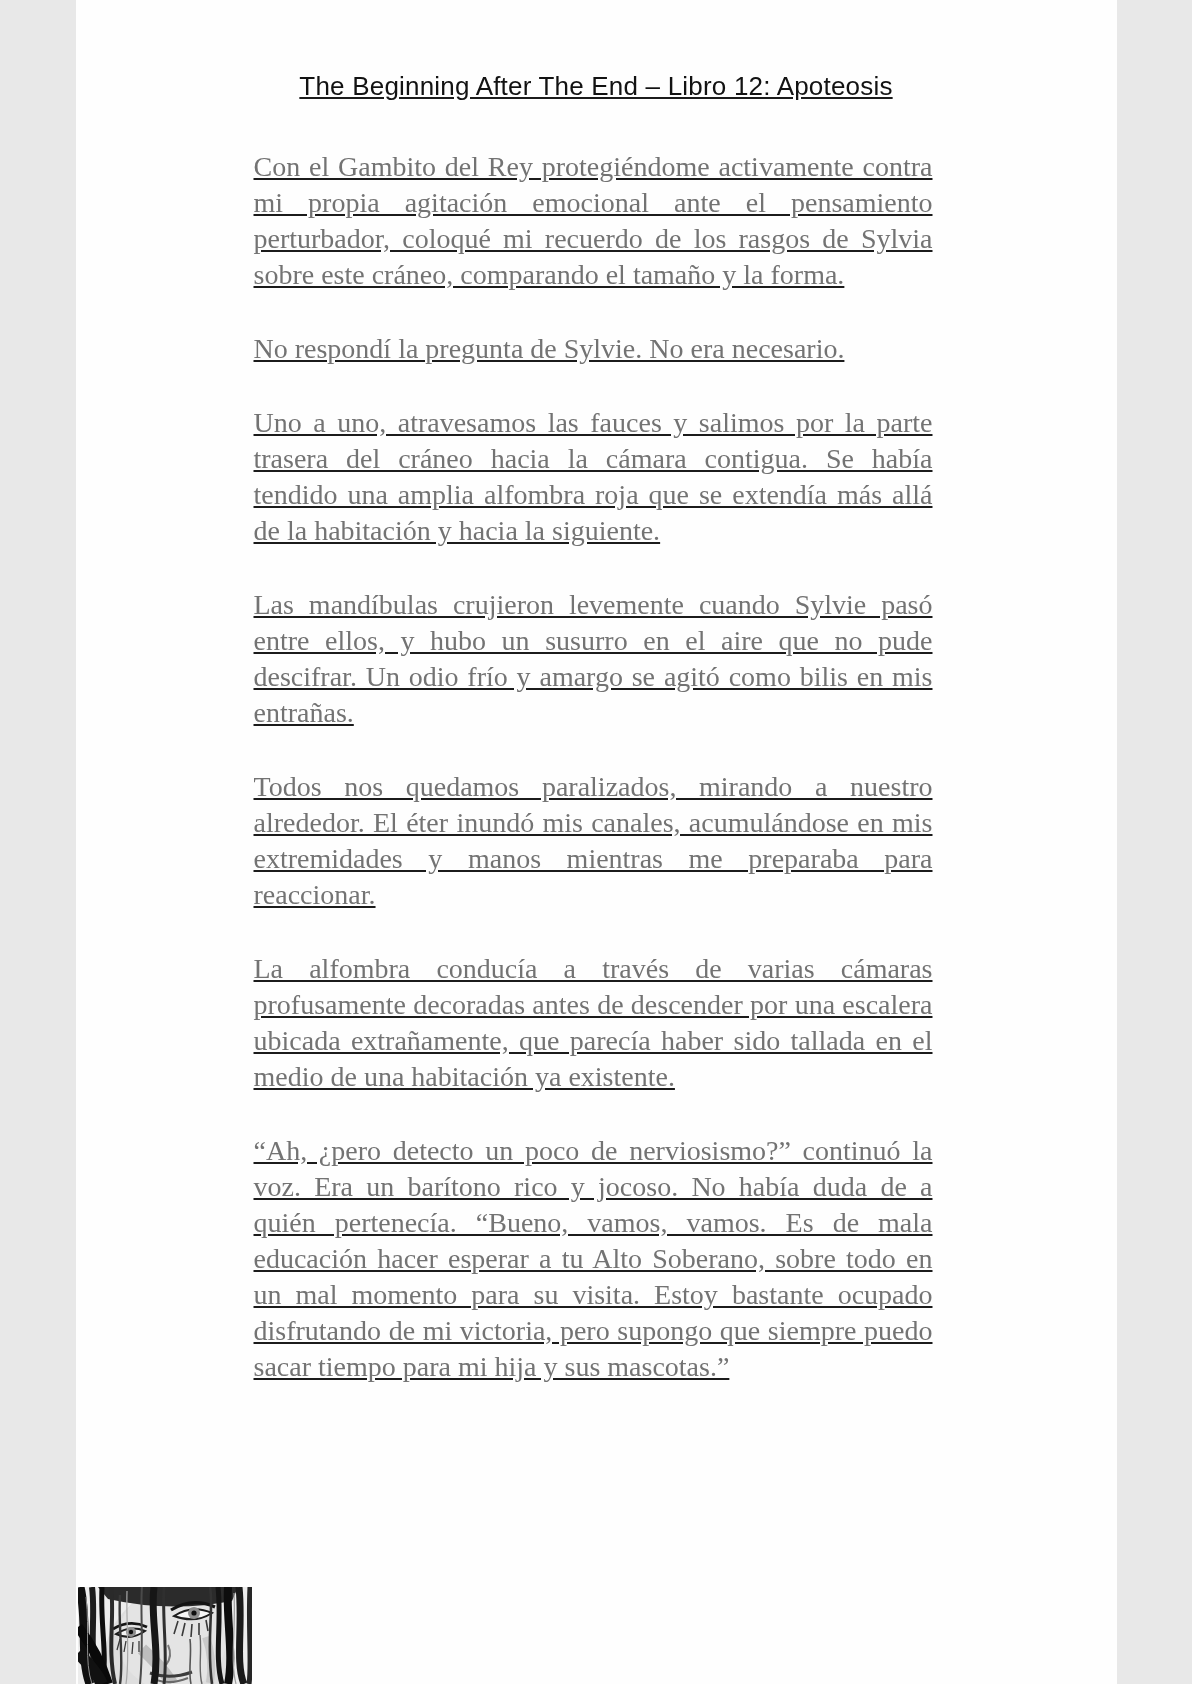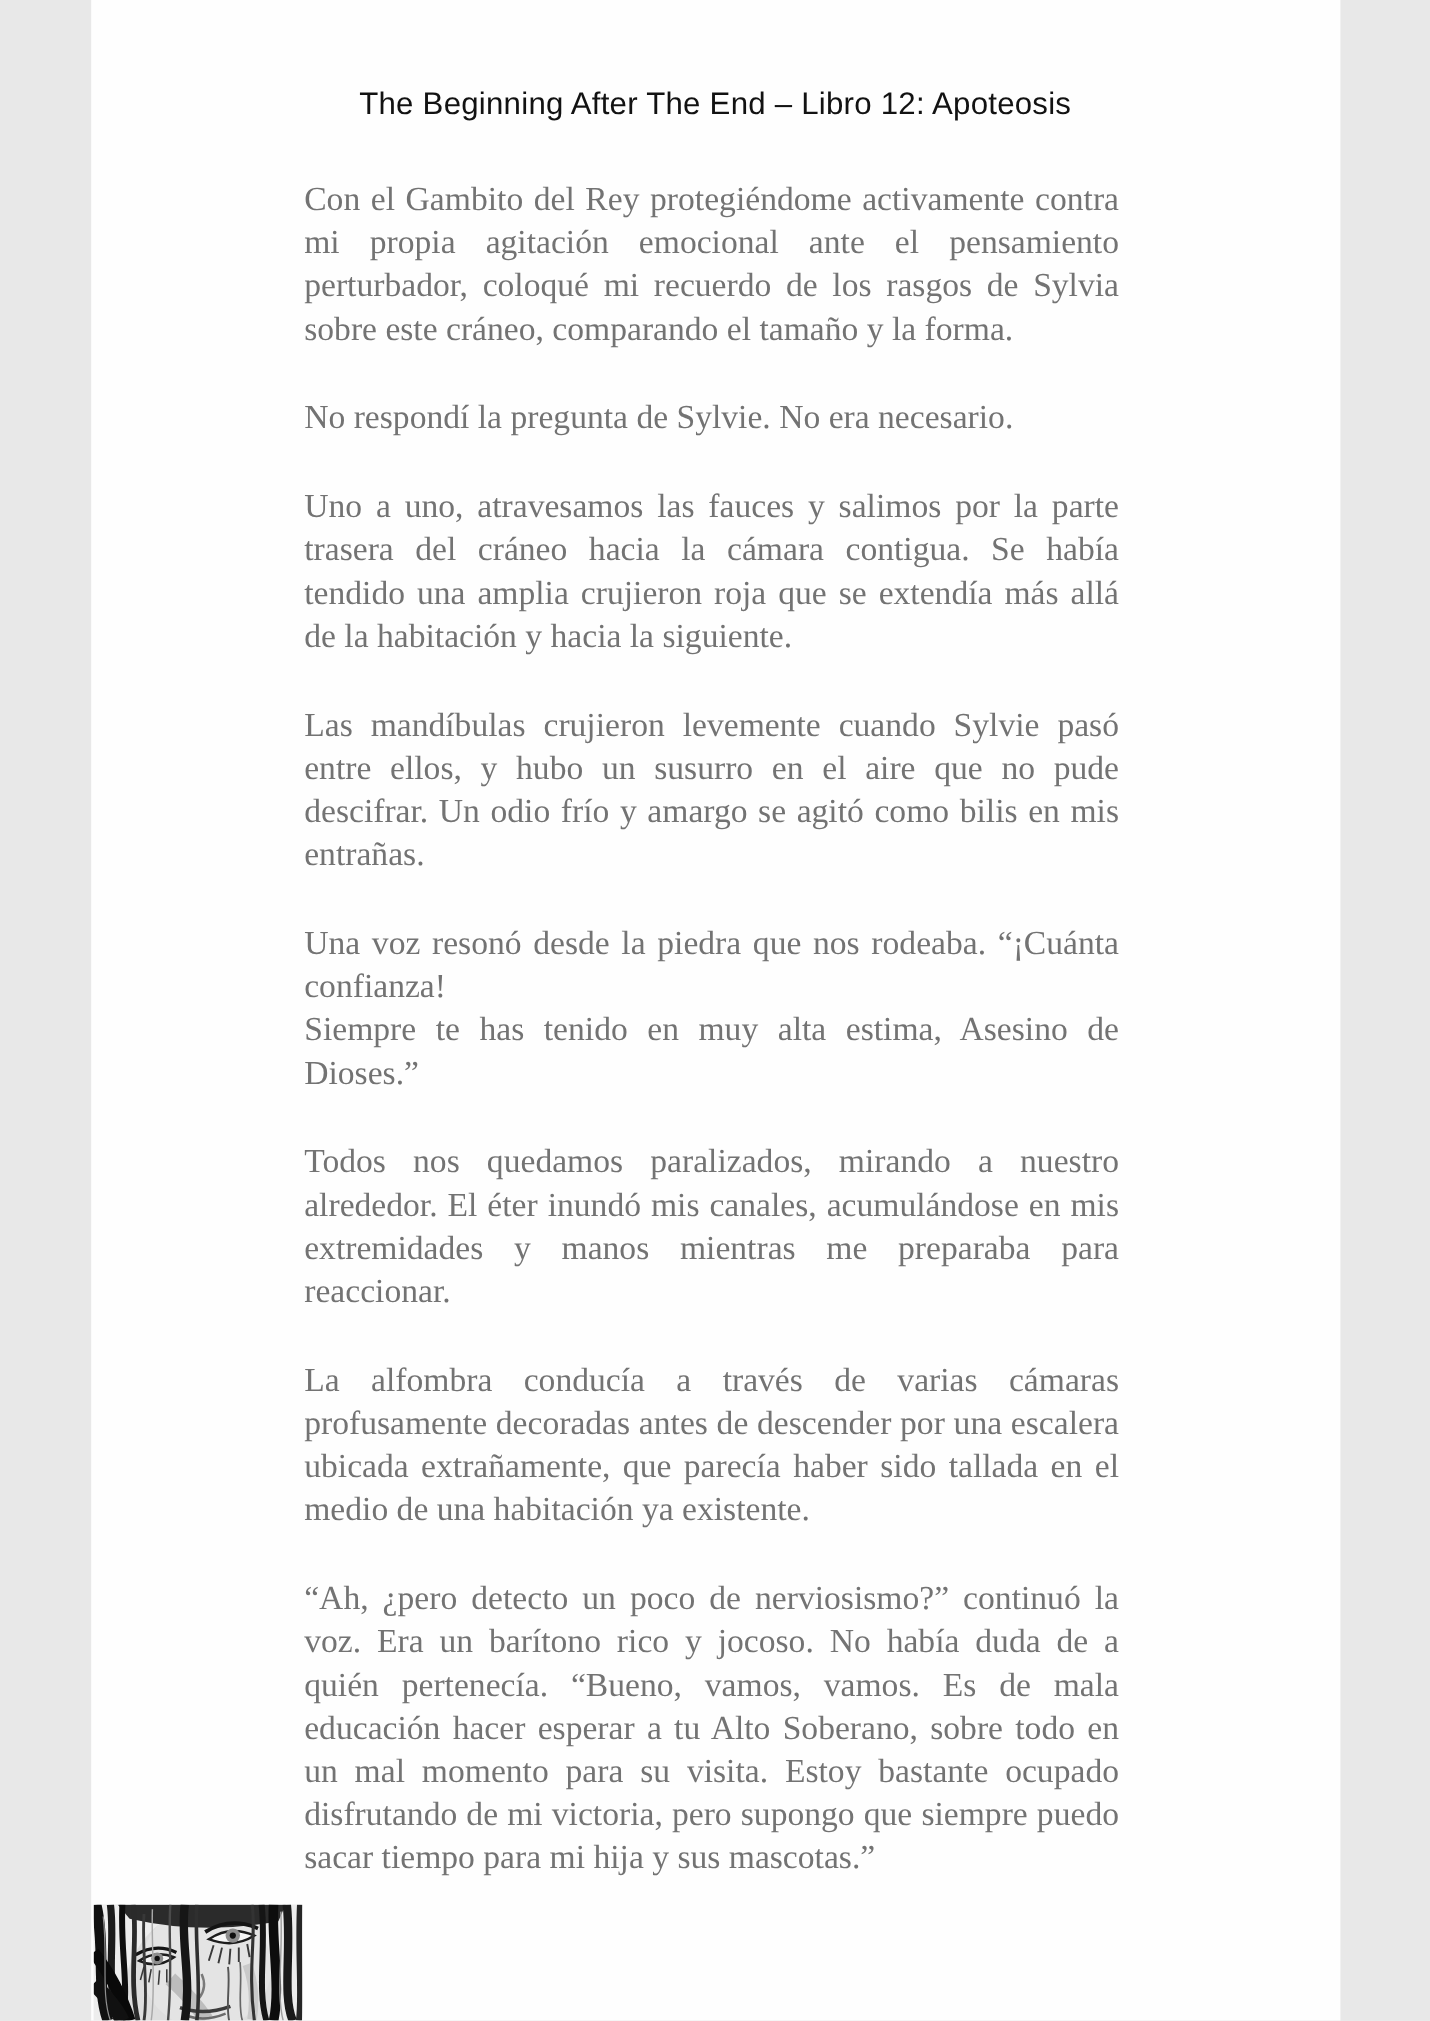--- a/index.html
+++ b/index.html
@@ -6,20 +6,21 @@
   .page {
     position: relative;
     width: 1041px;
     height: 1684px;
     margin: 0 auto;
     background: #fefefe;
     color: #1b1b1b;
     font-family: "Liberation Serif", serif;
     overflow: hidden;
     box-sizing: border-box;
+    text-decoration: underline;
   }
   .doc-header {
     padding-top: 70px;
     text-align: center;
     font-family: "Liberation Sans", sans-serif;
     font-size: 26px;
     line-height: 33px;
     color: #121212;
     letter-spacing: 0.2px;
   }
@@ -51,24 +52,22 @@
 
 <div class="page">
 
   <header class="doc-header">
     <div>The Beginning After The End – Libro 12: Apoteosis</div>
   </header>
 
   <main class="doc-body">
     <p>Con el Gambito del Rey protegiéndome activamente contra mi propia agitación emocional ante el pensamiento perturbador, coloqué mi recuerdo de los rasgos de Sylvia sobre este cráneo, comparando el tamaño y la forma.</p>
     <p>No respondí la pregunta de Sylvie. No era necesario.</p>
-    <p>Uno a uno, atravesamos las fauces y salimos por la parte trasera del cráneo hacia la cámara contigua. Se había tendido una amplia crujieron roja que se extendía más allá de la habitación y hacia la siguiente.</p>
+    <p>Uno a uno, atravesamos las fauces y salimos por la parte trasera del cráneo hacia la cámara contigua. Se había tendido una amplia alfombra roja que se extendía más allá de la habitación y hacia la siguiente.</p>
     <p>Las mandíbulas crujieron levemente cuando Sylvie pasó entre ellos, y hubo un susurro en el aire que no pude descifrar. Un odio frío y amargo se agitó como bilis en mis entrañas.</p>
-    <p>Una voz resonó desde la piedra que nos rodeaba. “¡Cuánta confianza!
-Siempre te has tenido en muy alta estima, Asesino de Dioses.”</p>
     <p>Todos nos quedamos paralizados, mirando a nuestro alrededor. El éter inundó mis canales, acumulándose en mis extremidades y manos mientras me preparaba para reaccionar.</p>
     <p>La alfombra conducía a través de varias cámaras profusamente decoradas antes de descender por una escalera ubicada extrañamente, que parecía haber sido tallada en el medio de una habitación ya existente.</p>
     <p>“Ah, ¿pero detecto un poco de nerviosismo?” continuó la voz. Era un barítono rico y jocoso. No había duda de a quién pertenecía. “Bueno, vamos, vamos. Es de mala educación hacer esperar a tu Alto Soberano, sobre todo en un mal momento para su visita. Estoy bastante ocupado disfrutando de mi victoria, pero supongo que siempre puedo sacar tiempo para mi hija y sus mascotas.”</p>
   </main>
 
   <div class="illustration" title="grayscale manga-style face peering through long dark hair strands">
     <svg viewBox="0 0 174 97" preserveAspectRatio="none" xmlns="http://www.w3.org/2000/svg">
 
       <rect x="0" y="0" width="174" height="97" fill="#ededed"></rect>
 

